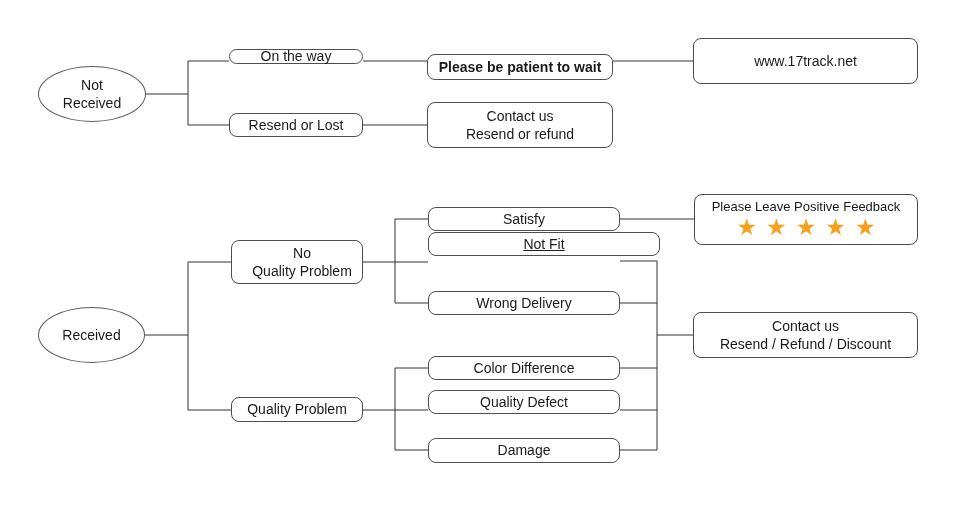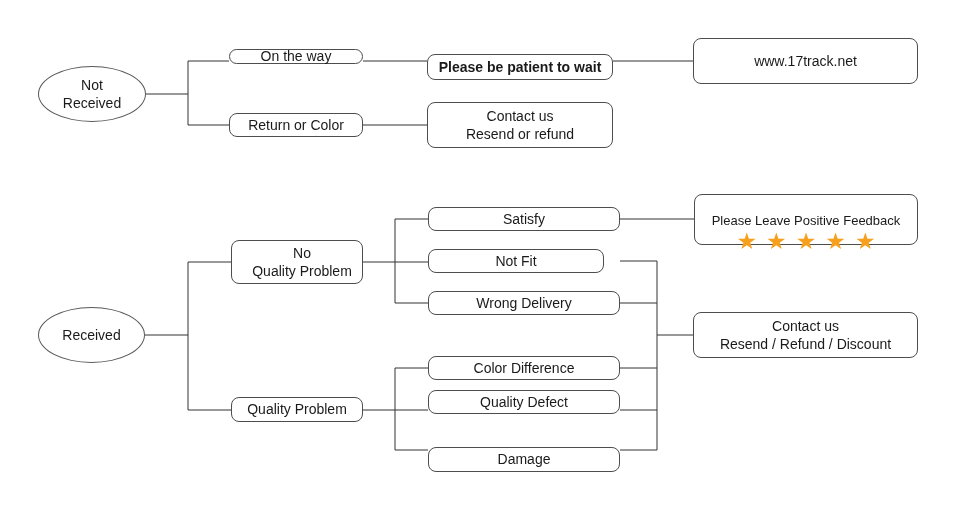--- a/index.html
+++ b/index.html
@@ -43,29 +43,29 @@
   .n-please-wait    { left: 427px; top: 54px;  width: 186px; height: 26px; font-weight: bold; }
   .n-pkg-tracking   { left: 693px; top: 38px;  width: 225px; height: 46px; }
   .n-return-lost    { left: 229px; top: 113px; width: 134px; height: 24px; }
   .n-contact-resend { left: 427px; top: 102px; width: 186px; height: 46px; }
 
   
   .n-received       { left: 38px;  top: 307px; width: 107px; height: 56px; }
   .n-no-quality     { left: 231px; top: 240px; width: 132px; height: 44px; }
   .n-quality-prob   { left: 231px; top: 397px; width: 132px; height: 25px; }
   .n-satisfy        { left: 428px; top: 207px; width: 192px; height: 24px; justify-content: center; }
-  .n-not-fit        { left: 428px; top: 249px; width: 176px; height: 24px; }
+  .n-not-fit        { left: 428px; top: 232px; width: 232px; height: 24px; text-decoration: underline; }
   .n-wrong-delivery { left: 428px; top: 291px; width: 192px; height: 24px; }
   .n-color-diff     { left: 428px; top: 356px; width: 192px; height: 24px; }
   .n-quality-defect { left: 428px; top: 390px; width: 192px; height: 24px; }
-  .n-damage         { left: 428px; top: 438px; width: 192px; height: 25px; margin-top: 9px; }
+  .n-damage         { left: 428px; top: 438px; width: 192px; height: 25px; }
   .n-feedback       { left: 694px; top: 194px; width: 224px; height: 51px; }
   .n-contact-disc   { left: 693px; top: 312px; width: 225px; height: 46px; }
 
-  .n-feedback { justify-content: flex-start; padding-top: 17px; }
+  .n-feedback { justify-content: flex-start; padding-top: 3px; }
   .feedback-title { font-size: 13px; }
   .stars {
     color: #F7A01D;
     font-size: 23px;
     line-height: 1.1;
     letter-spacing: 9px;
     text-indent: 9px;
     white-space: nowrap;
   }
   .two-line { font-size: 14px; padding-left: 10px; }
@@ -124,21 +124,21 @@
 
   <div class="node box n-please-wait">
     <span>Please be patient to wait</span>
   </div>
 
   <div class="node box n-pkg-tracking">
     <span>www.17track.net</span>
   </div>
 
   <div class="node box n-return-lost">
-    <span>Return or Color</span>
+    <span>Resend or Lost</span>
   </div>
 
   <div class="node box n-contact-resend">
     <span>Contact us</span>
     <span>Resend or refund</span>
   </div>
 
   <div class="node ellipse n-received">
     <span>Received</span>
   </div>

